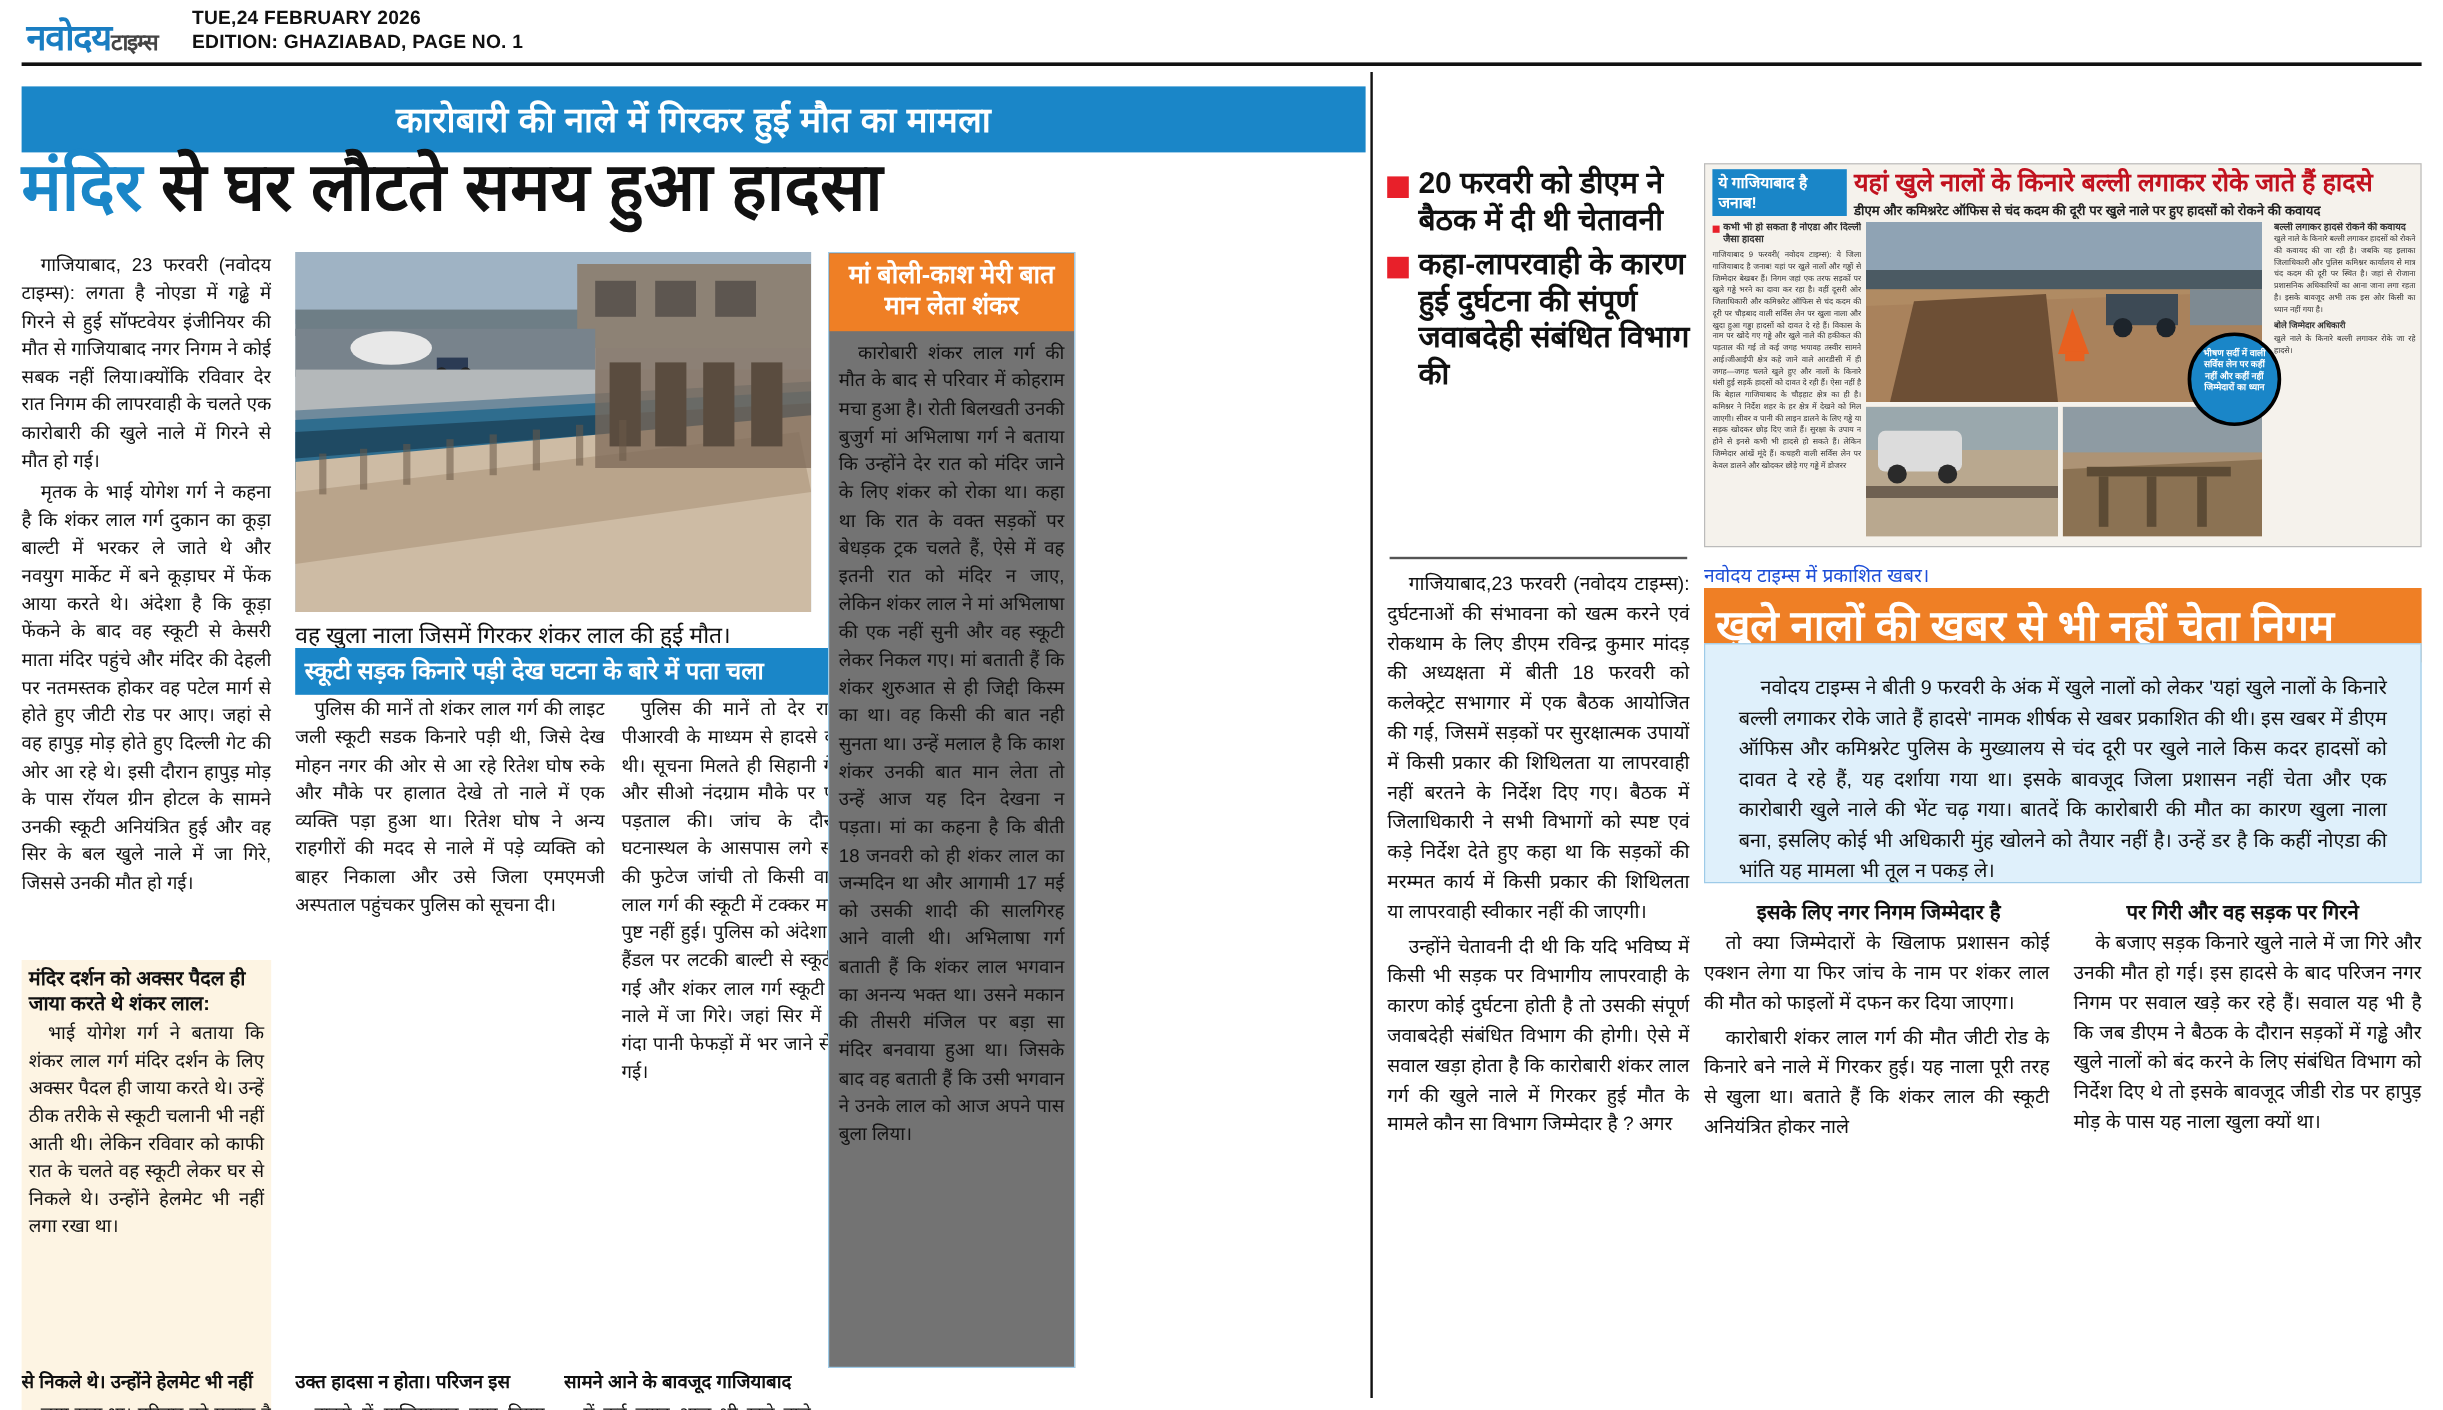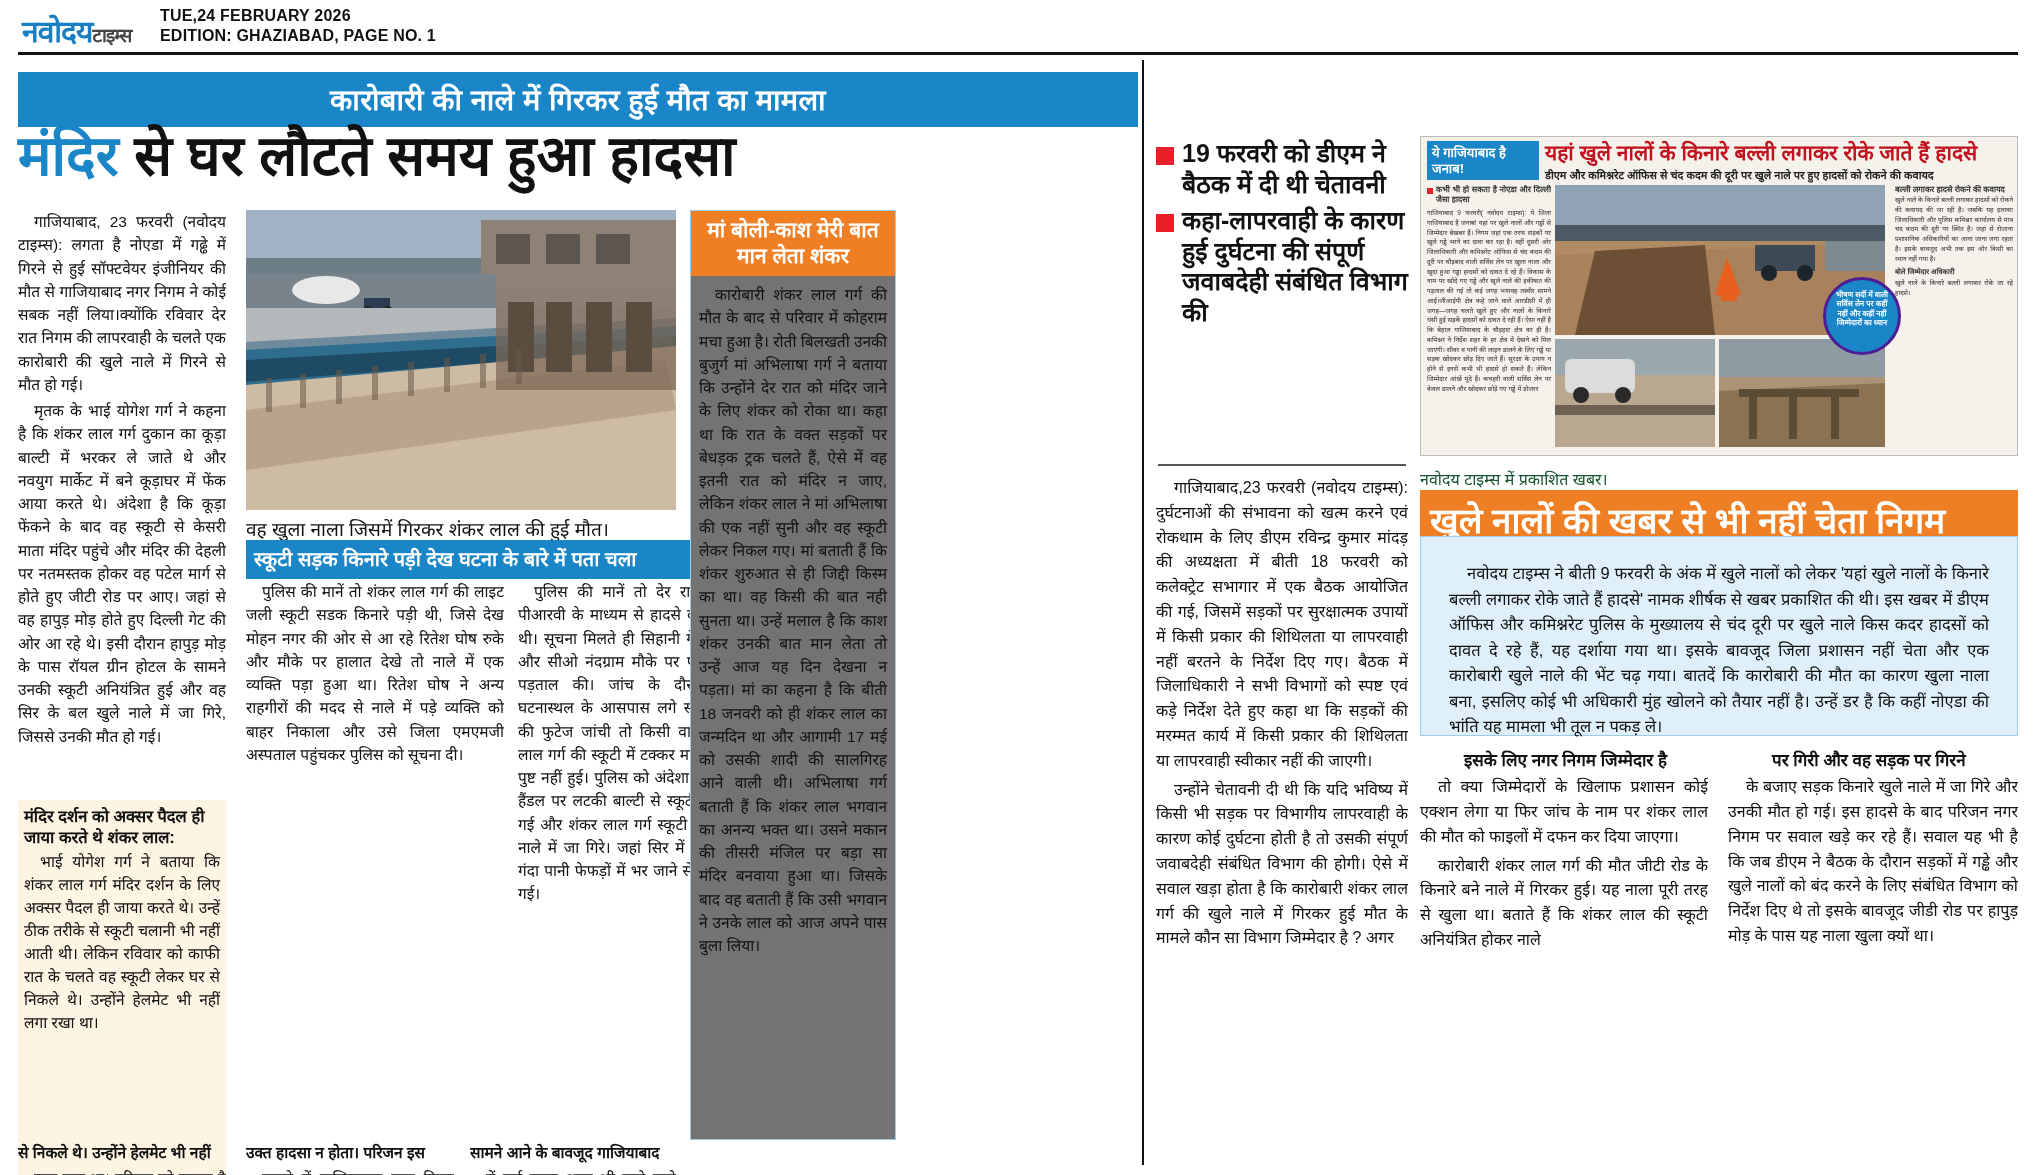--- a/index.html
+++ b/index.html
@@ -84,22 +84,22 @@
   .clipcolL .bl{display:flex;margin-bottom:3px;}
   .clipcolL .bl .sq{width:6px;height:6px;background:#e8202a;flex:0 0 6px;margin:3px 3px 0 0;}
   .clipcolL .bl b{font-size:8px;line-height:1.25;}
   .clipcolR{position:absolute;right:0;top:0;width:118px;height:266px;font-size:6.5px;line-height:1.5;text-align:justify;color:#333;overflow:hidden;}
   .clipcolR .cap{font-size:7px;font-weight:bold;margin-top:4px;}
   .clip-photos{position:absolute;left:128px;top:0;width:330px;height:266px;}
   .cp{position:absolute;overflow:hidden;background:#c8b9a6;}
   .cp1{left:0;top:0;width:330px;height:150px;}
   .cp2{left:0;top:154px;width:160px;height:108px;}
   .cp3{left:164px;top:154px;width:166px;height:108px;}
-  .roundel{position:absolute;left:268px;top:92px;width:78px;height:78px;border-radius:50%;background:#1a86c8;border:3px solid #4c1d95;color:#fff;font-size:7.5px;font-weight:bold;line-height:1.25;text-align:center;padding:10px 6px 0;box-sizing:border-box;}
-  .clip-caption{position:absolute;left:270px;top:408px;width:598px;font-size:16px;color:#14532d;}
+  .roundel{position:absolute;left:268px;top:92px;width:78px;height:78px;border-radius:50%;background:#1a86c8;border:3px solid #000000;color:#fff;font-size:7.5px;font-weight:bold;line-height:1.25;text-align:center;padding:10px 6px 0;box-sizing:border-box;}
+  .clip-caption{position:absolute;left:270px;top:408px;width:598px;font-size:16px;color:#1d4ed8;}
 
   
   .ostrap{position:absolute;left:270px;top:430px;width:598px;background:#ef7f25;color:#fff;font-weight:bold;font-size:35px;padding:6px 10px 9px;box-sizing:border-box;}
   .bluepanel{position:absolute;left:270px;top:476px;width:598px;height:200px;background:#dff0fb;border:1px solid #9ecbe8;box-sizing:border-box;padding:8px 12px;font-size:16.5px;line-height:1.55;text-align:justify;}
   .bluepanel p{margin:16px;text-indent:18px;}
 
   .rbot{position:absolute;font-size:16px;line-height:1.55;text-align:justify;color:#111;overflow:hidden;}
   .rbot p{margin:0 0 4px;text-indent:18px;}
   .rbot h5{margin:0 0 4px;font-size:17px;font-weight:bold;line-height:1.25;padding-left:44px;}
   .rb1{left:270px;top:690px;width:288px;height:470px;}
@@ -209,21 +209,21 @@
       <p>में कई जगह आज भी खुले नाले और गहरे गढ्ढे जानलेवा बने हुए हैं।</p>
     </div>
   </div>
 
   <div class="rightpkg">
 
 
     <div class="bullets">
       <div class="bullet">
         <span class="sq"></span>
-        <span class="btxt">19 फरवरी को डीएम ने बैठक में दी थी चेतावनी</span>
+        <span class="btxt">20 फरवरी को डीएम ने बैठक में दी थी चेतावनी</span>
       </div>
       <div class="bullet">
         <span class="sq"></span>
         <span class="btxt">कहा-लापरवाही के कारण हुई दुर्घटना की संपूर्ण जवाबदेही संबंधित विभाग की</span>
       </div>
     </div>
     <div class="bl-rule"></div>
 
     <div class="rbody rcol1">
       <p>गाजियाबाद,23 फरवरी (नवोदय टाइम्स): दुर्घटनाओं की संभावना को खत्म करने एवं रोकथाम के लिए डीएम रविन्द्र कुमार मांदड़ की अध्यक्षता में बीती 18 फरवरी को कलेक्ट्रेट सभागार में एक बैठक आयोजित की गई, जिसमें सड़कों पर सुरक्षात्मक उपायों में किसी प्रकार की शिथिलता या लापरवाही नहीं बरतने के निर्देश दिए गए। बैठक में जिलाधिकारी ने सभी विभागों को स्पष्ट एवं कड़े निर्देश देते हुए कहा था कि सड़कों की मरम्मत कार्य में किसी प्रकार की शिथिलता या लापरवाही स्वीकार नहीं की जाएगी।</p>

